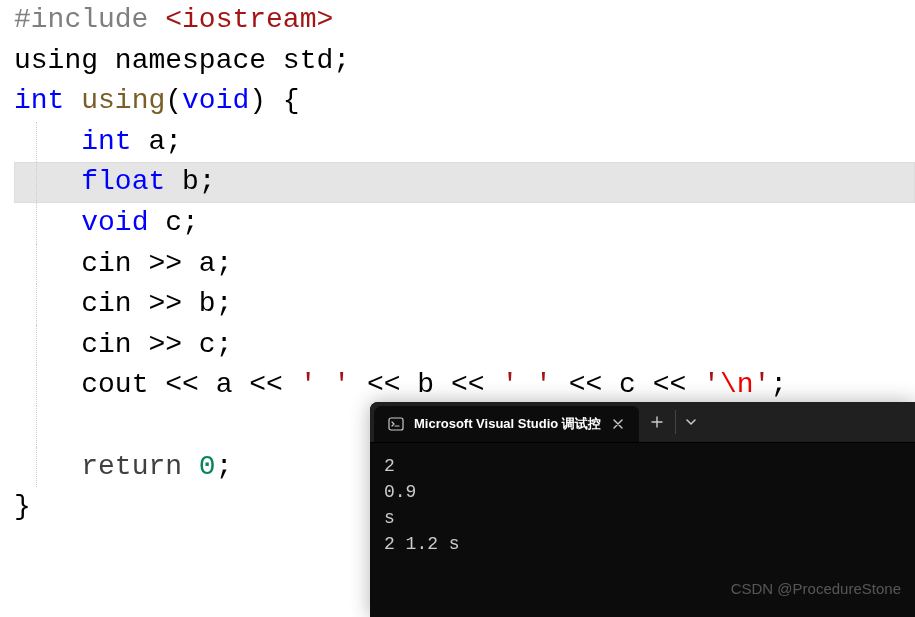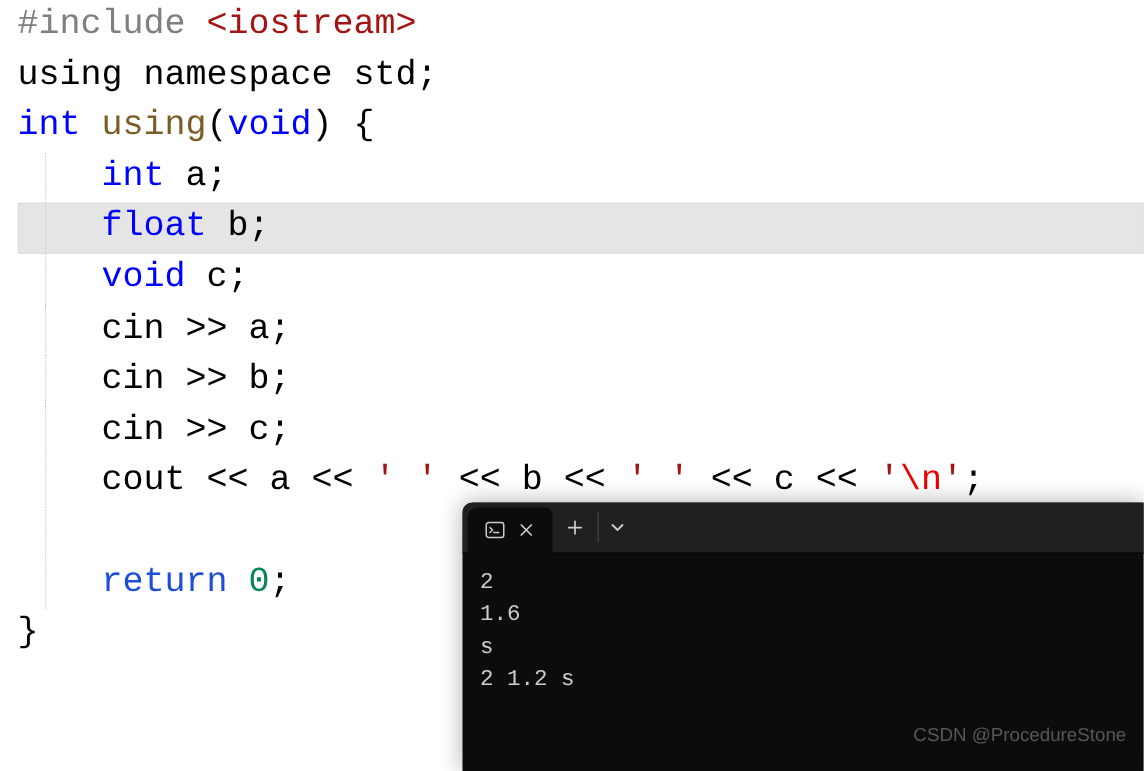--- a/index.html
+++ b/index.html
@@ -42,21 +42,21 @@
   .kw { color: #000000; }      
   .type { color: #0000ff; }     
   .ident { color: #000000; }
   .func { color: #795e26; }
   .str { color: #a31515; }
   .esc { color: #ee0000; }
   .num { color: #098658; }
   .cmt { color: #008000; }
   .punc { color: #000000; }
   .op { color: #000000; }
-  .purple { color: #1d4ed8; }   
+  .purple { color: #404040; }   
   .void { color: #0000ff; }
   
   
   .terminal {
     position: absolute;
     left: 370px;
     top: 402px;
     right: 0;
     bottom: 0;
     background: #0c0c0c;
@@ -163,36 +163,37 @@
   <div class="line"><span class="punc">}</span></div>
 </div>
 
 <div class="terminal">
   <div class="term-titlebar">
     <div class="term-tab">
       <svg class="term-icon" viewBox="0 0 16 16">
           <rect x="1" y="2" width="14" height="12" rx="2" fill="none" stroke="#ccc" stroke-width="1.2"></rect>
           <path d="M4 6 L6 8 L4 10 M7 10 L11 10" stroke="#ccc" stroke-width="1.2" fill="none" stroke-linecap="round"></path>
         </svg>
+      <span class="term-tab-title">Microsoft Visual Studio 调试控</span>
       <svg class="term-close" viewBox="0 0 14 14">
           <path d="M3 3 L11 11 M11 3 L3 11" stroke="#ccc" stroke-width="1.4" stroke-linecap="round"></path>
         </svg>
     </div>
     <div class="term-newtab">
       <svg width="14" height="14" viewBox="0 0 14 14">
           <path d="M7 2 L7 12 M2 7 L12 7" stroke="#ccc" stroke-width="1.4" stroke-linecap="round"></path>
         </svg>
     </div>
     <div class="term-sep"></div>
     <div class="term-drop">
       <svg width="12" height="12" viewBox="0 0 12 12">
           <path d="M2 4 L6 8 L10 4" stroke="#ccc" stroke-width="1.5" fill="none" stroke-linecap="round"></path>
         </svg>
     </div>
   </div>
   <div class="term-body">
     <div class="term-line">2</div>
-    <div class="term-line">1.6</div>
+    <div class="term-line">0.9</div>
     <div class="term-line">s</div>
     <div class="term-line">2 1.2 s</div>
   </div>
   <div class="watermark">CSDN @ProcedureStone</div>
 </div>
 
 </body></html>

